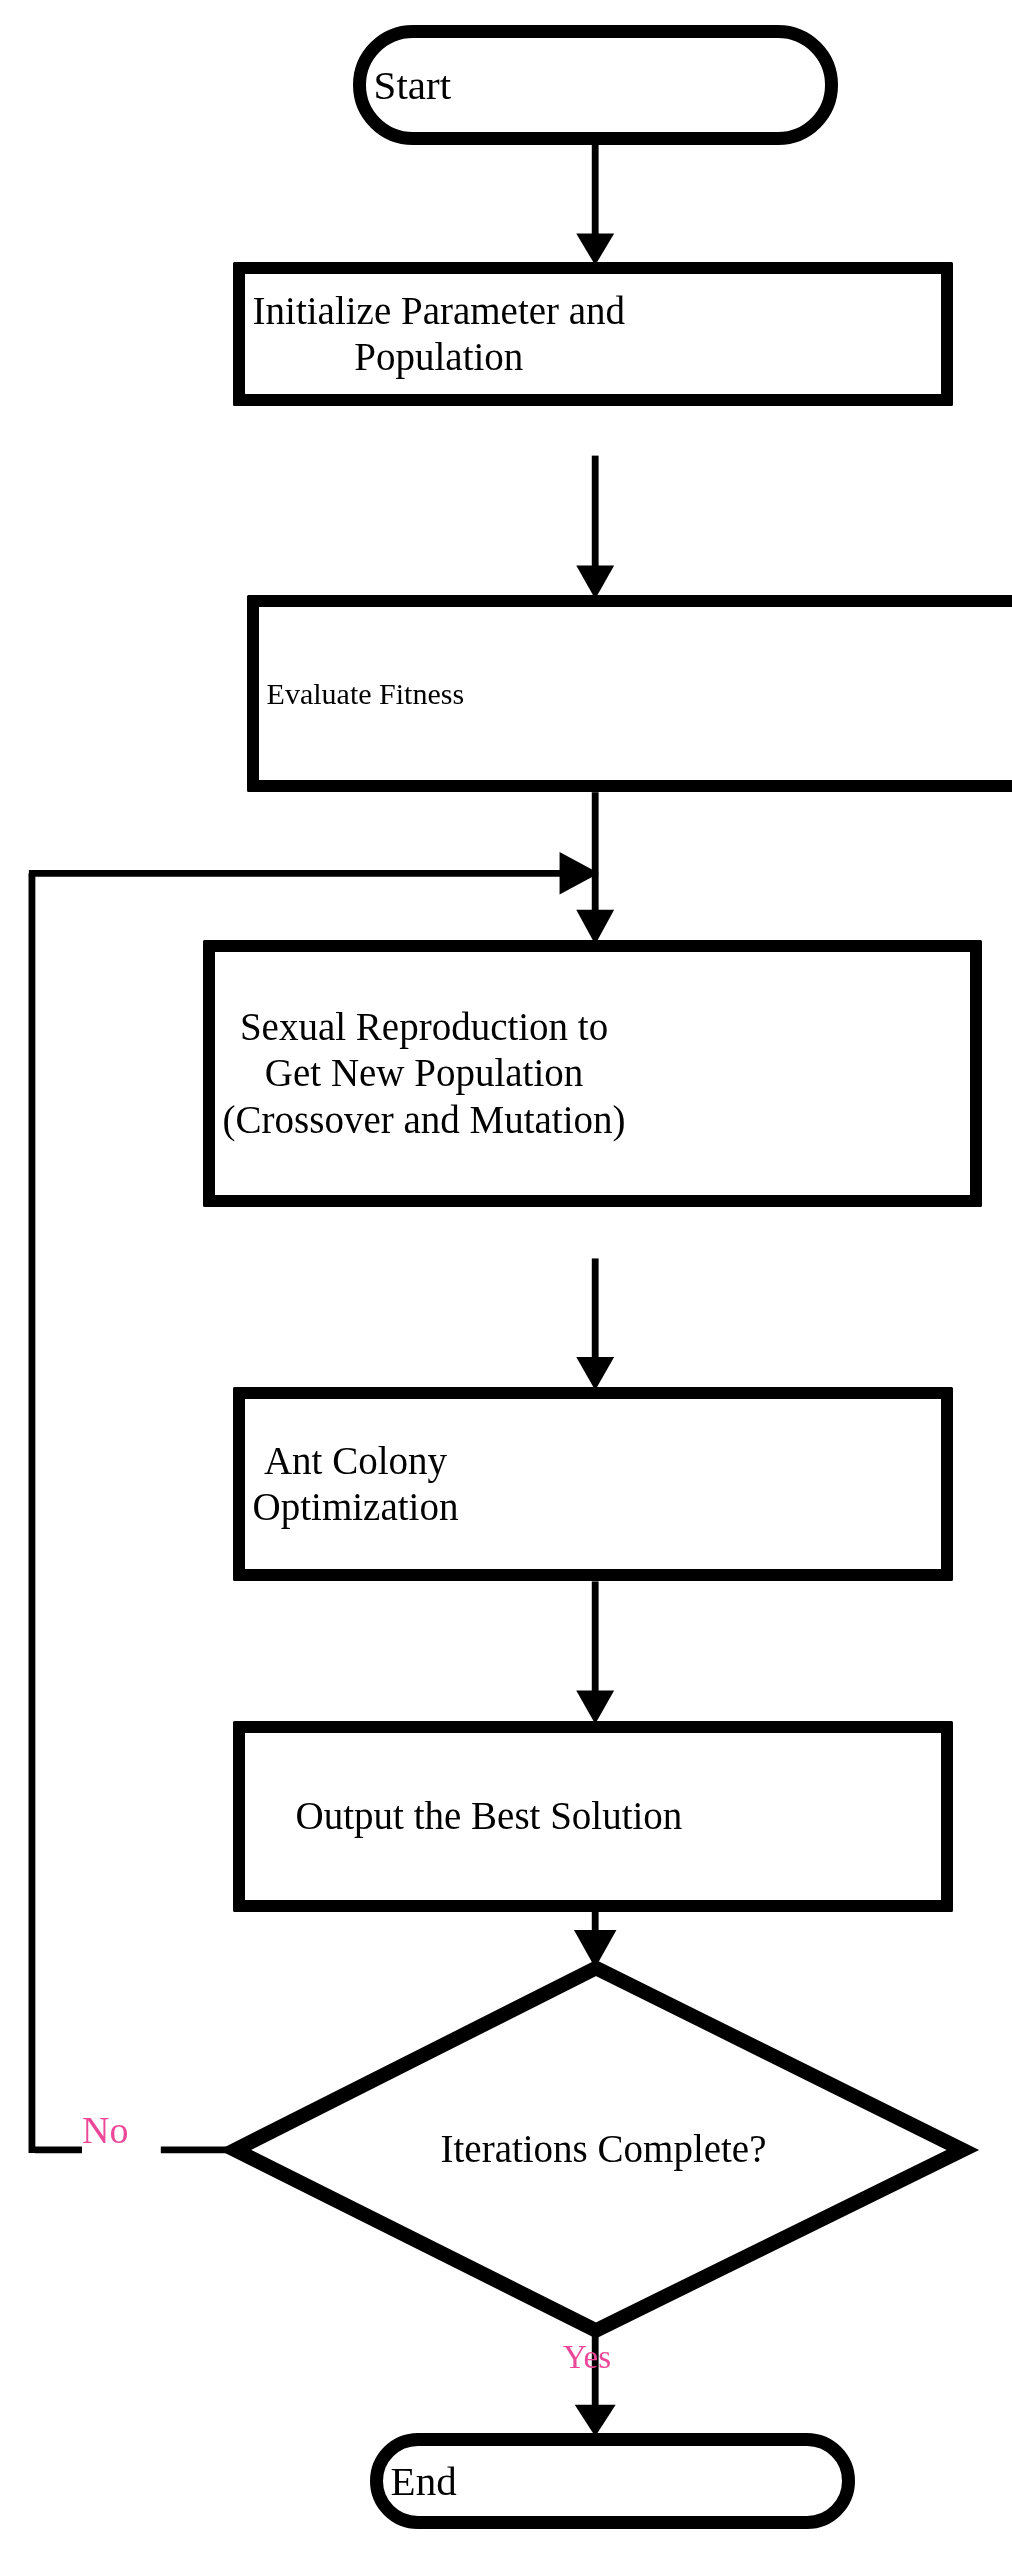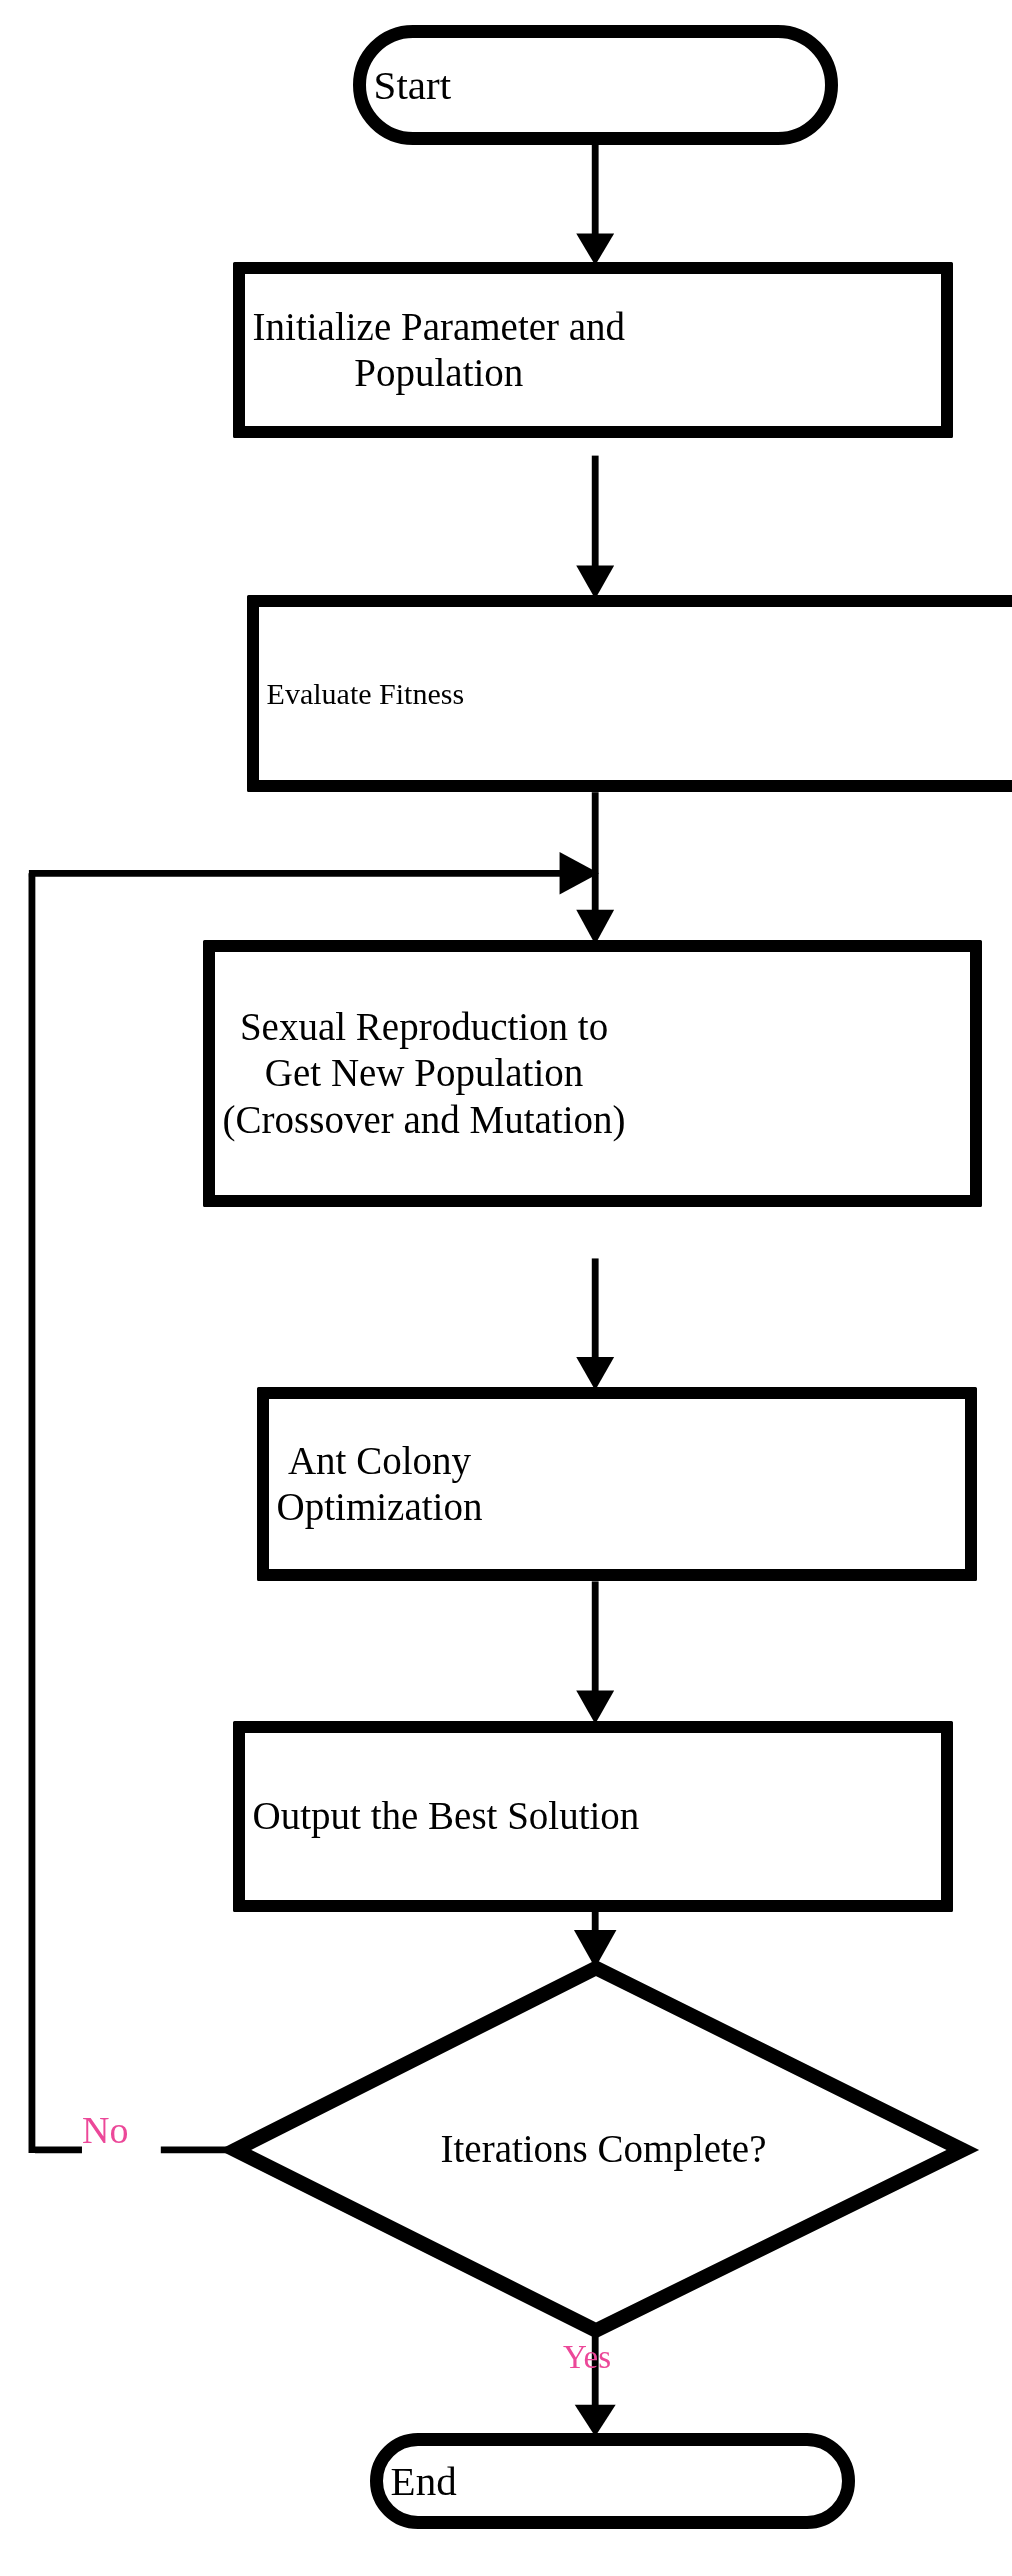--- a/index.html
+++ b/index.html
@@ -56,39 +56,39 @@
     color: #ec4899;
     white-space: nowrap;
     line-height: 1;
   }
   
   #node-start {
     left: 353px;  top: 25px;   width: 485px; height: 120px;
     font-size: 41px;
   }
   #node-initialize {
-    left: 233px; top: 262px;  width: 720px; height: 176px;
+    left: 233px; top: 262px;  width: 720px; height: 144px;
     font-size: 39px;
   }
   #node-evaluate {
     left: 247px; top: 595px;  width: 836px; height: 197px;
     font-size: 30px;
   }
   #node-reproduction {
     left: 203px; top: 940px; width: 779px; height: 267px;
     font-size: 39px;
   }
   #node-aco {
     left: 233px; top: 1387px; width: 720px; height: 194px;
     font-size: 39px;
-    margin-left: 24px;
   }
   #node-output {
     left: 233px; top: 1721px; width: 720px; height: 191px;
     font-size: 39px;
+    padding-left: 43px;
   }
   #node-decision {
     left: 227px; top: 1965px; width: 737px; height: 368px;
     background: transparent;
     border: none;
     pointer-events: none;
   }
   #node-decision .diamond-text {
     position: absolute;
     left: 50%;

